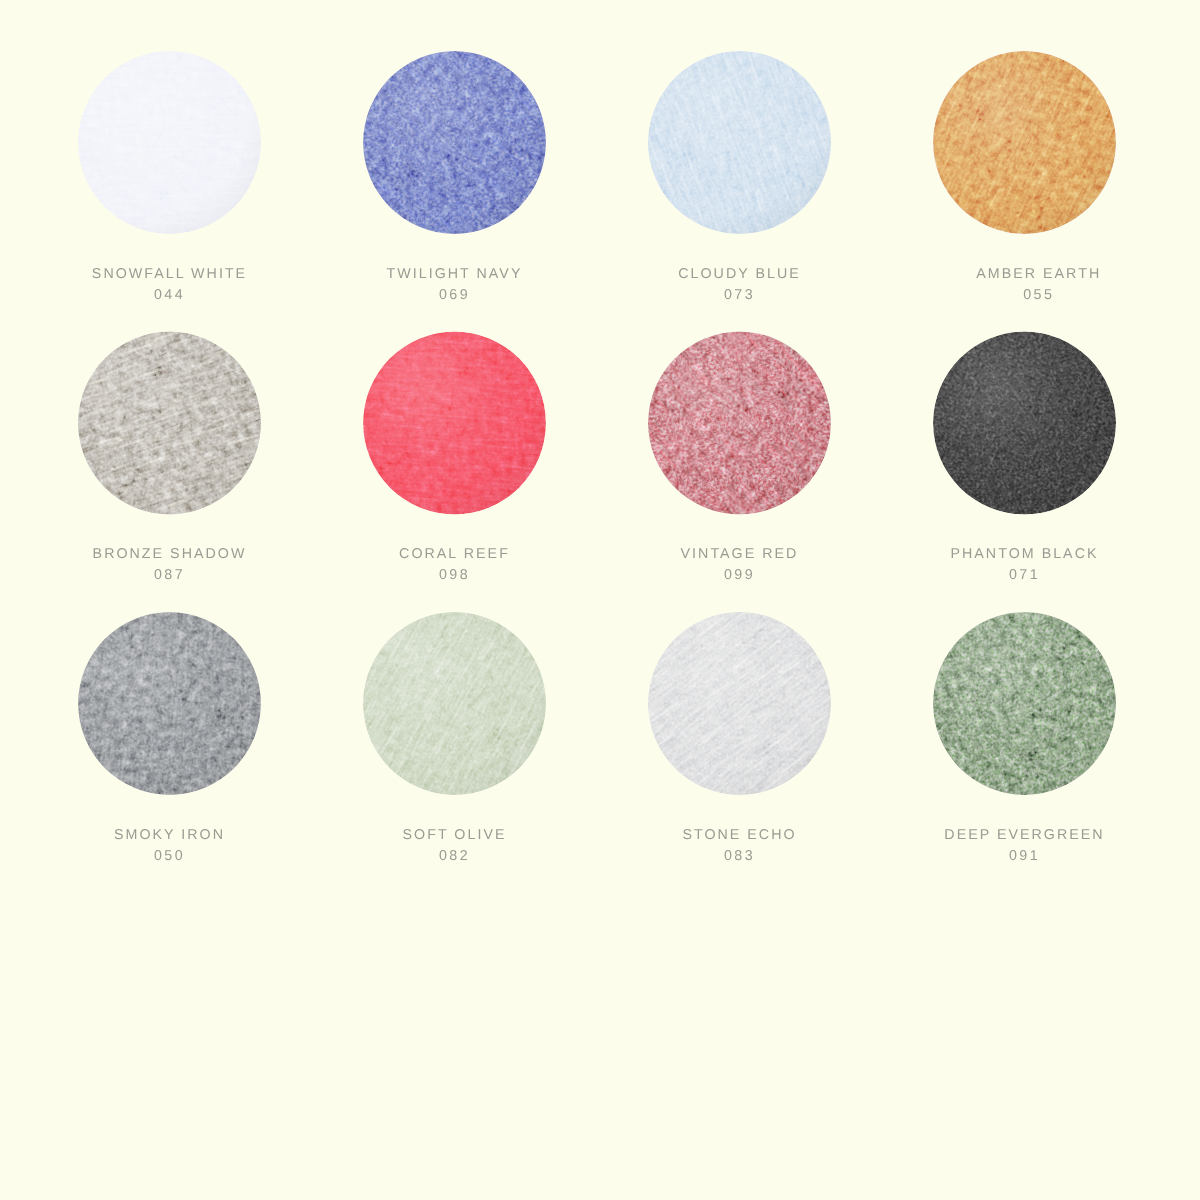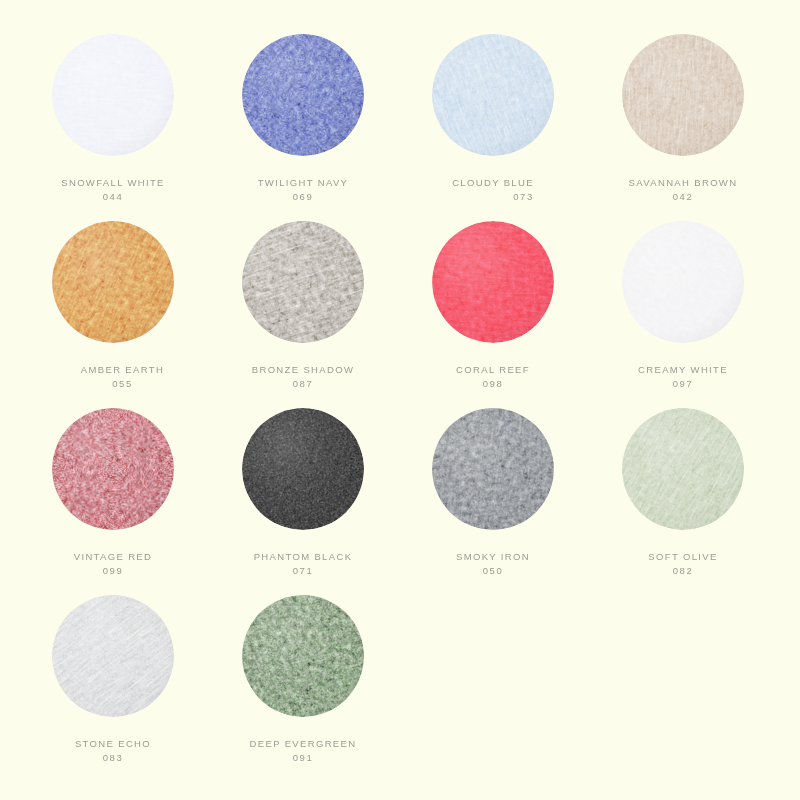--- a/index.html
+++ b/index.html
@@ -171,37 +171,21 @@
           <rect width="126" height="126" filter="url(#feltStrand)"></rect>
         </svg>
         <svg class="chip-fiber medium" preserveAspectRatio="none" viewBox="0 0 126 126" style="transform: rotate(110deg);">
           <rect width="126" height="126" filter="url(#feltFine)"></rect>
         </svg>
         <svg class="chip-fiber medium" preserveAspectRatio="none" viewBox="0 0 126 126" style="opacity: 0.45; transform: rotate(151deg);">
           <rect width="126" height="126" filter="url(#feltCoarse)"></rect>
         </svg>
         <div class="chip-shade"></div>
       </div>
-      <div class="chip-label" style="color: rgb(155, 155, 147); text-align: right;"><span>CLOUDY BLUE</span><span class="chip-code">073</span></div>
-    </div>
-    <div class="swatch-cell">
-      <div class="chip-wrap">
-        <div class="chip-base" style="background: rgb(203, 182, 160);"></div>
-        <svg class="chip-fiber medium" preserveAspectRatio="none" viewBox="0 0 126 126" style="transform: rotate(92deg);">
-          <rect width="126" height="126" filter="url(#feltStrand)"></rect>
-        </svg>
-        <svg class="chip-fiber medium" preserveAspectRatio="none" viewBox="0 0 126 126" style="transform: rotate(133deg);">
-          <rect width="126" height="126" filter="url(#feltFine)"></rect>
-        </svg>
-        <svg class="chip-fiber medium" preserveAspectRatio="none" viewBox="0 0 126 126" style="opacity: 0.45; transform: rotate(174deg);">
-          <rect width="126" height="126" filter="url(#feltCoarse)"></rect>
-        </svg>
-        <div class="chip-shade"></div>
-      </div>
-      <div class="chip-label" style="color: rgb(155, 155, 147);"><span>SAVANNAH BROWN</span><span class="chip-code">042</span></div>
+      <div class="chip-label" style="color: rgb(155, 155, 147);"><span>CLOUDY BLUE</span><span class="chip-code">073</span></div>
     </div>
     <div class="swatch-cell">
       <div class="chip-wrap">
         <div class="chip-base" style="background: rgb(205, 115, 64);"></div>
         <svg class="chip-fiber medium" preserveAspectRatio="none" viewBox="0 0 126 126" style="transform: rotate(115deg);">
           <rect width="126" height="126" filter="url(#feltStrand)"></rect>
         </svg>
         <svg class="chip-fiber medium" preserveAspectRatio="none" viewBox="0 0 126 126" style="transform: rotate(156deg);">
           <rect width="126" height="126" filter="url(#feltFine)"></rect>
         </svg>
@@ -239,36 +223,20 @@
         </svg>
         <svg class="chip-fiber soft" preserveAspectRatio="none" viewBox="0 0 126 126" style="transform: rotate(266deg);">
           <rect width="126" height="126" filter="url(#feltCoarse)"></rect>
         </svg>
         <div class="chip-shade"></div>
       </div>
       <div class="chip-label" style="color: rgb(155, 155, 147);"><span>CORAL REEF</span><span class="chip-code">098</span></div>
     </div>
     <div class="swatch-cell">
       <div class="chip-wrap">
-        <div class="chip-base" style="background: rgb(242, 241, 243);"></div>
-        <svg class="chip-fiber soft" preserveAspectRatio="none" viewBox="0 0 126 126" style="transform: rotate(207deg);">
-          <rect width="126" height="126" filter="url(#feltStrand)"></rect>
-        </svg>
-        <svg class="chip-fiber soft" preserveAspectRatio="none" viewBox="0 0 126 126" style="transform: rotate(248deg);">
-          <rect width="126" height="126" filter="url(#feltFine)"></rect>
-        </svg>
-        <svg class="chip-fiber soft" preserveAspectRatio="none" viewBox="0 0 126 126" style="opacity: 0.45; transform: rotate(289deg);">
-          <rect width="126" height="126" filter="url(#feltCoarse)"></rect>
-        </svg>
-        <div class="chip-shade"></div>
-      </div>
-      <div class="chip-label" style="color: rgb(155, 155, 147);"><span>CREAMY WHITE</span><span class="chip-code">097</span></div>
-    </div>
-    <div class="swatch-cell">
-      <div class="chip-wrap">
         <div class="chip-base" style="background: rgb(138, 31, 40);"></div>
         <svg class="chip-fiber strong" preserveAspectRatio="none" viewBox="0 0 126 126" style="transform: rotate(230deg);">
           <rect width="126" height="126" filter="url(#feltStrand)"></rect>
         </svg>
         <svg class="chip-fiber strong" preserveAspectRatio="none" viewBox="0 0 126 126" style="mix-blend-mode: screen; transform: rotate(271deg);">
           <rect width="126" height="126" filter="url(#feltFine)"></rect>
         </svg>
         <svg class="chip-fiber strong" preserveAspectRatio="none" viewBox="0 0 126 126" style="transform: rotate(312deg);">
           <rect width="126" height="126" filter="url(#feltCoarse)"></rect>
         </svg>

